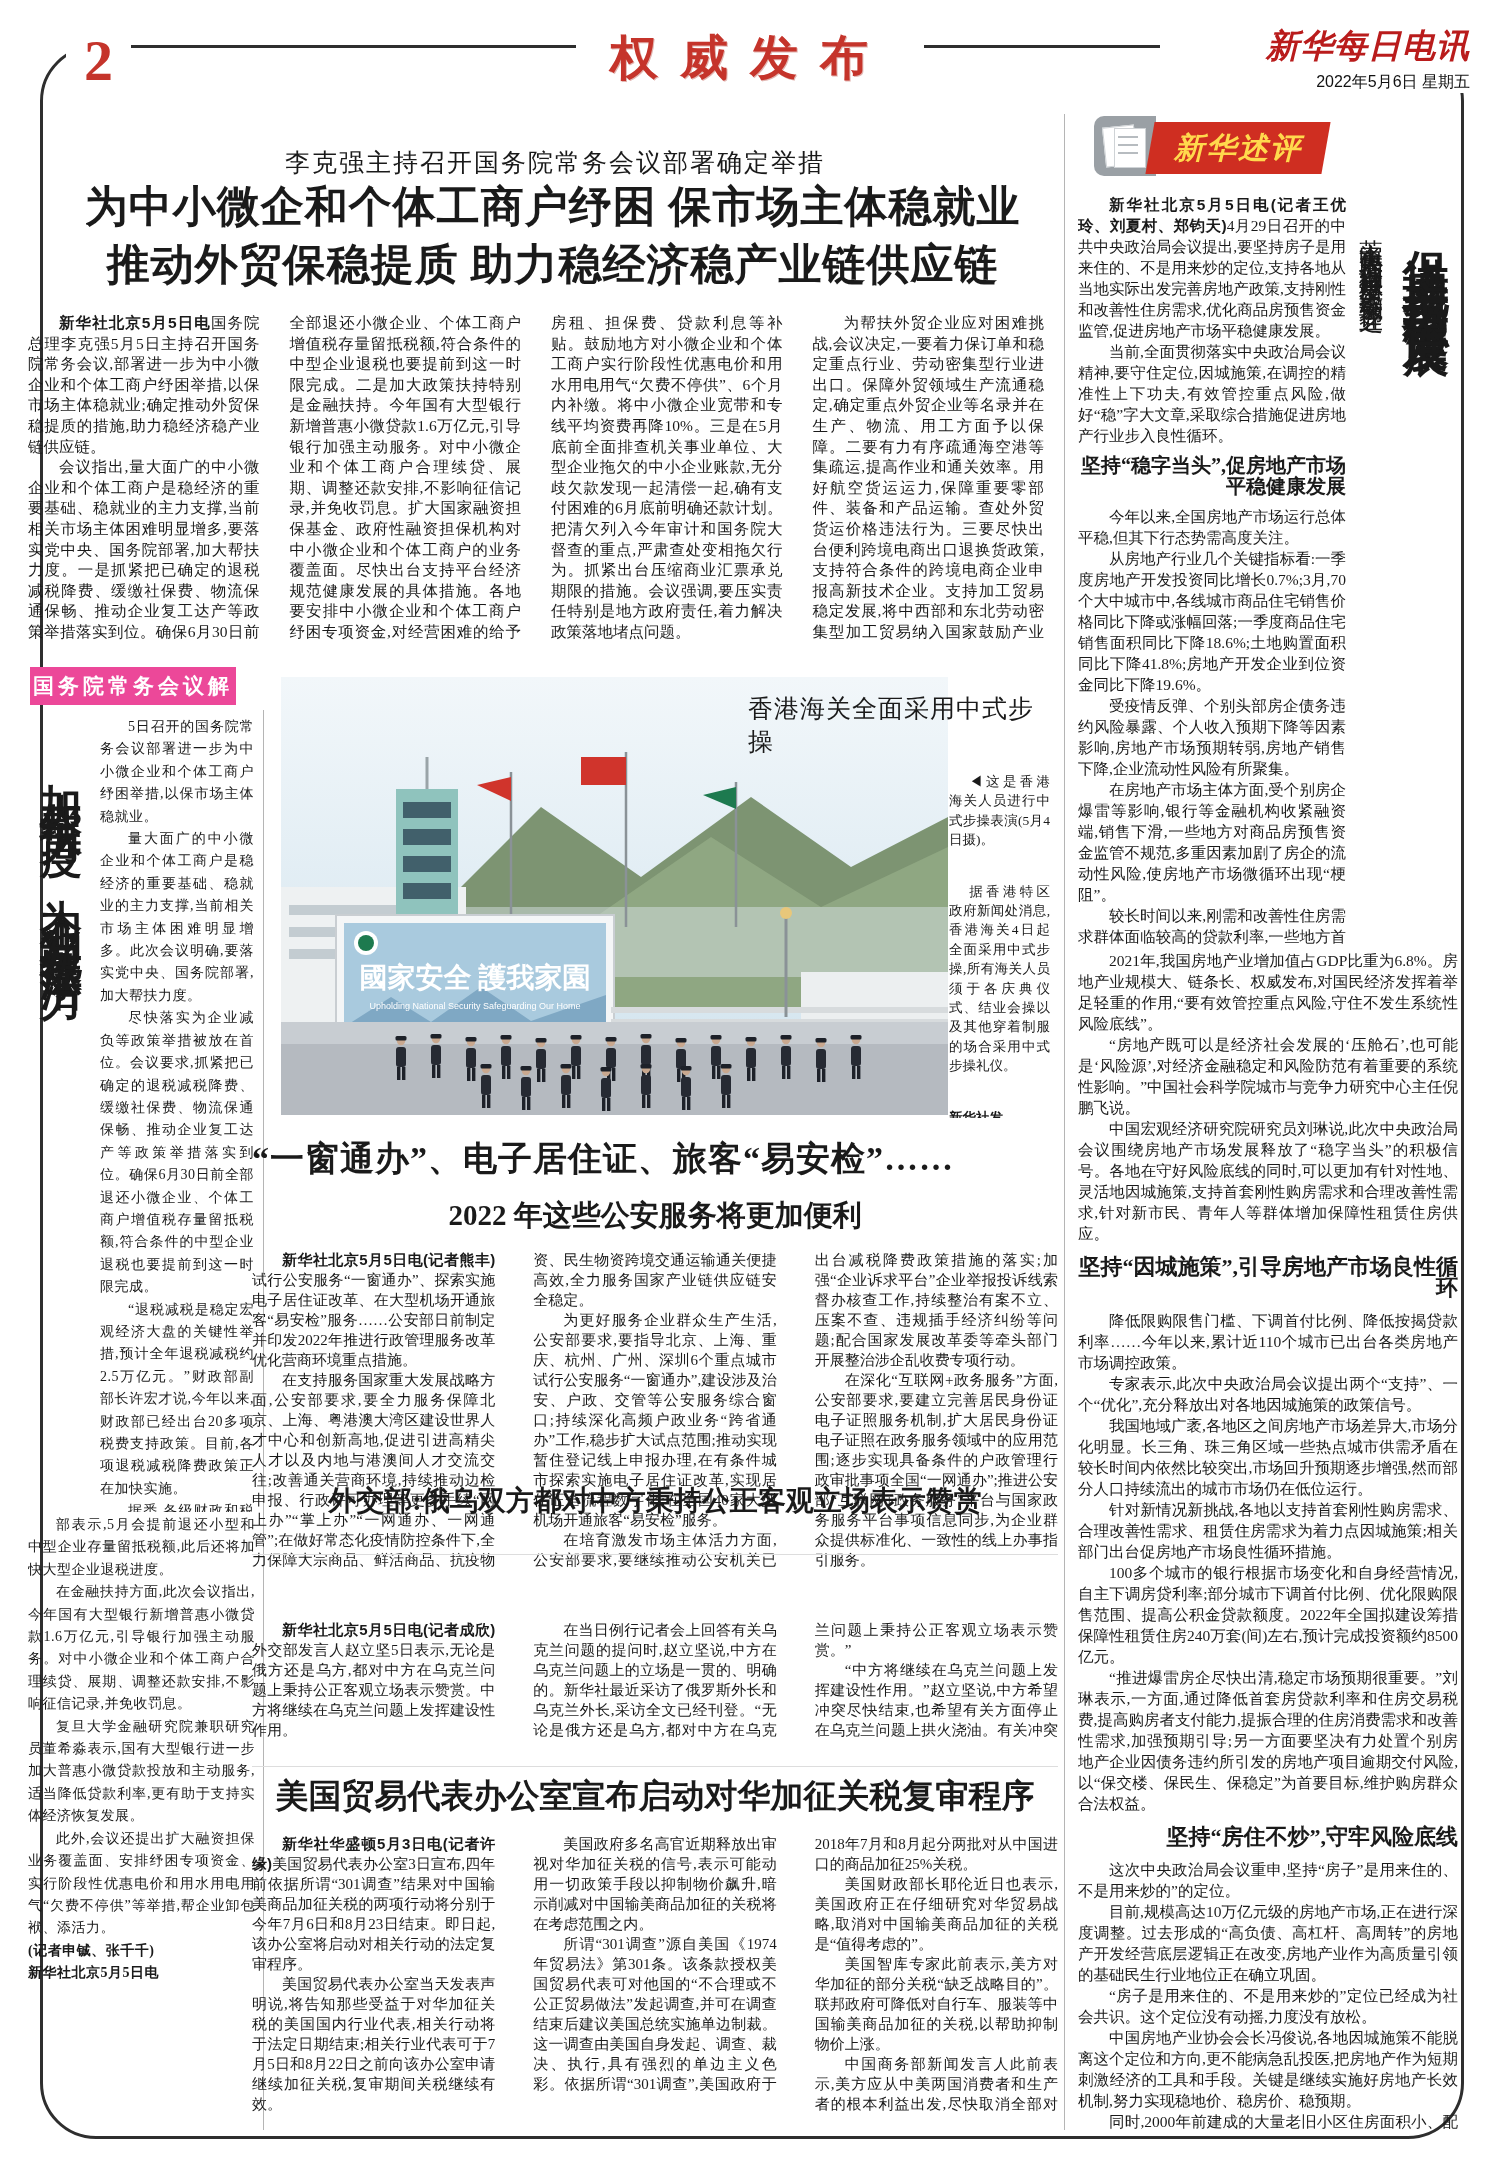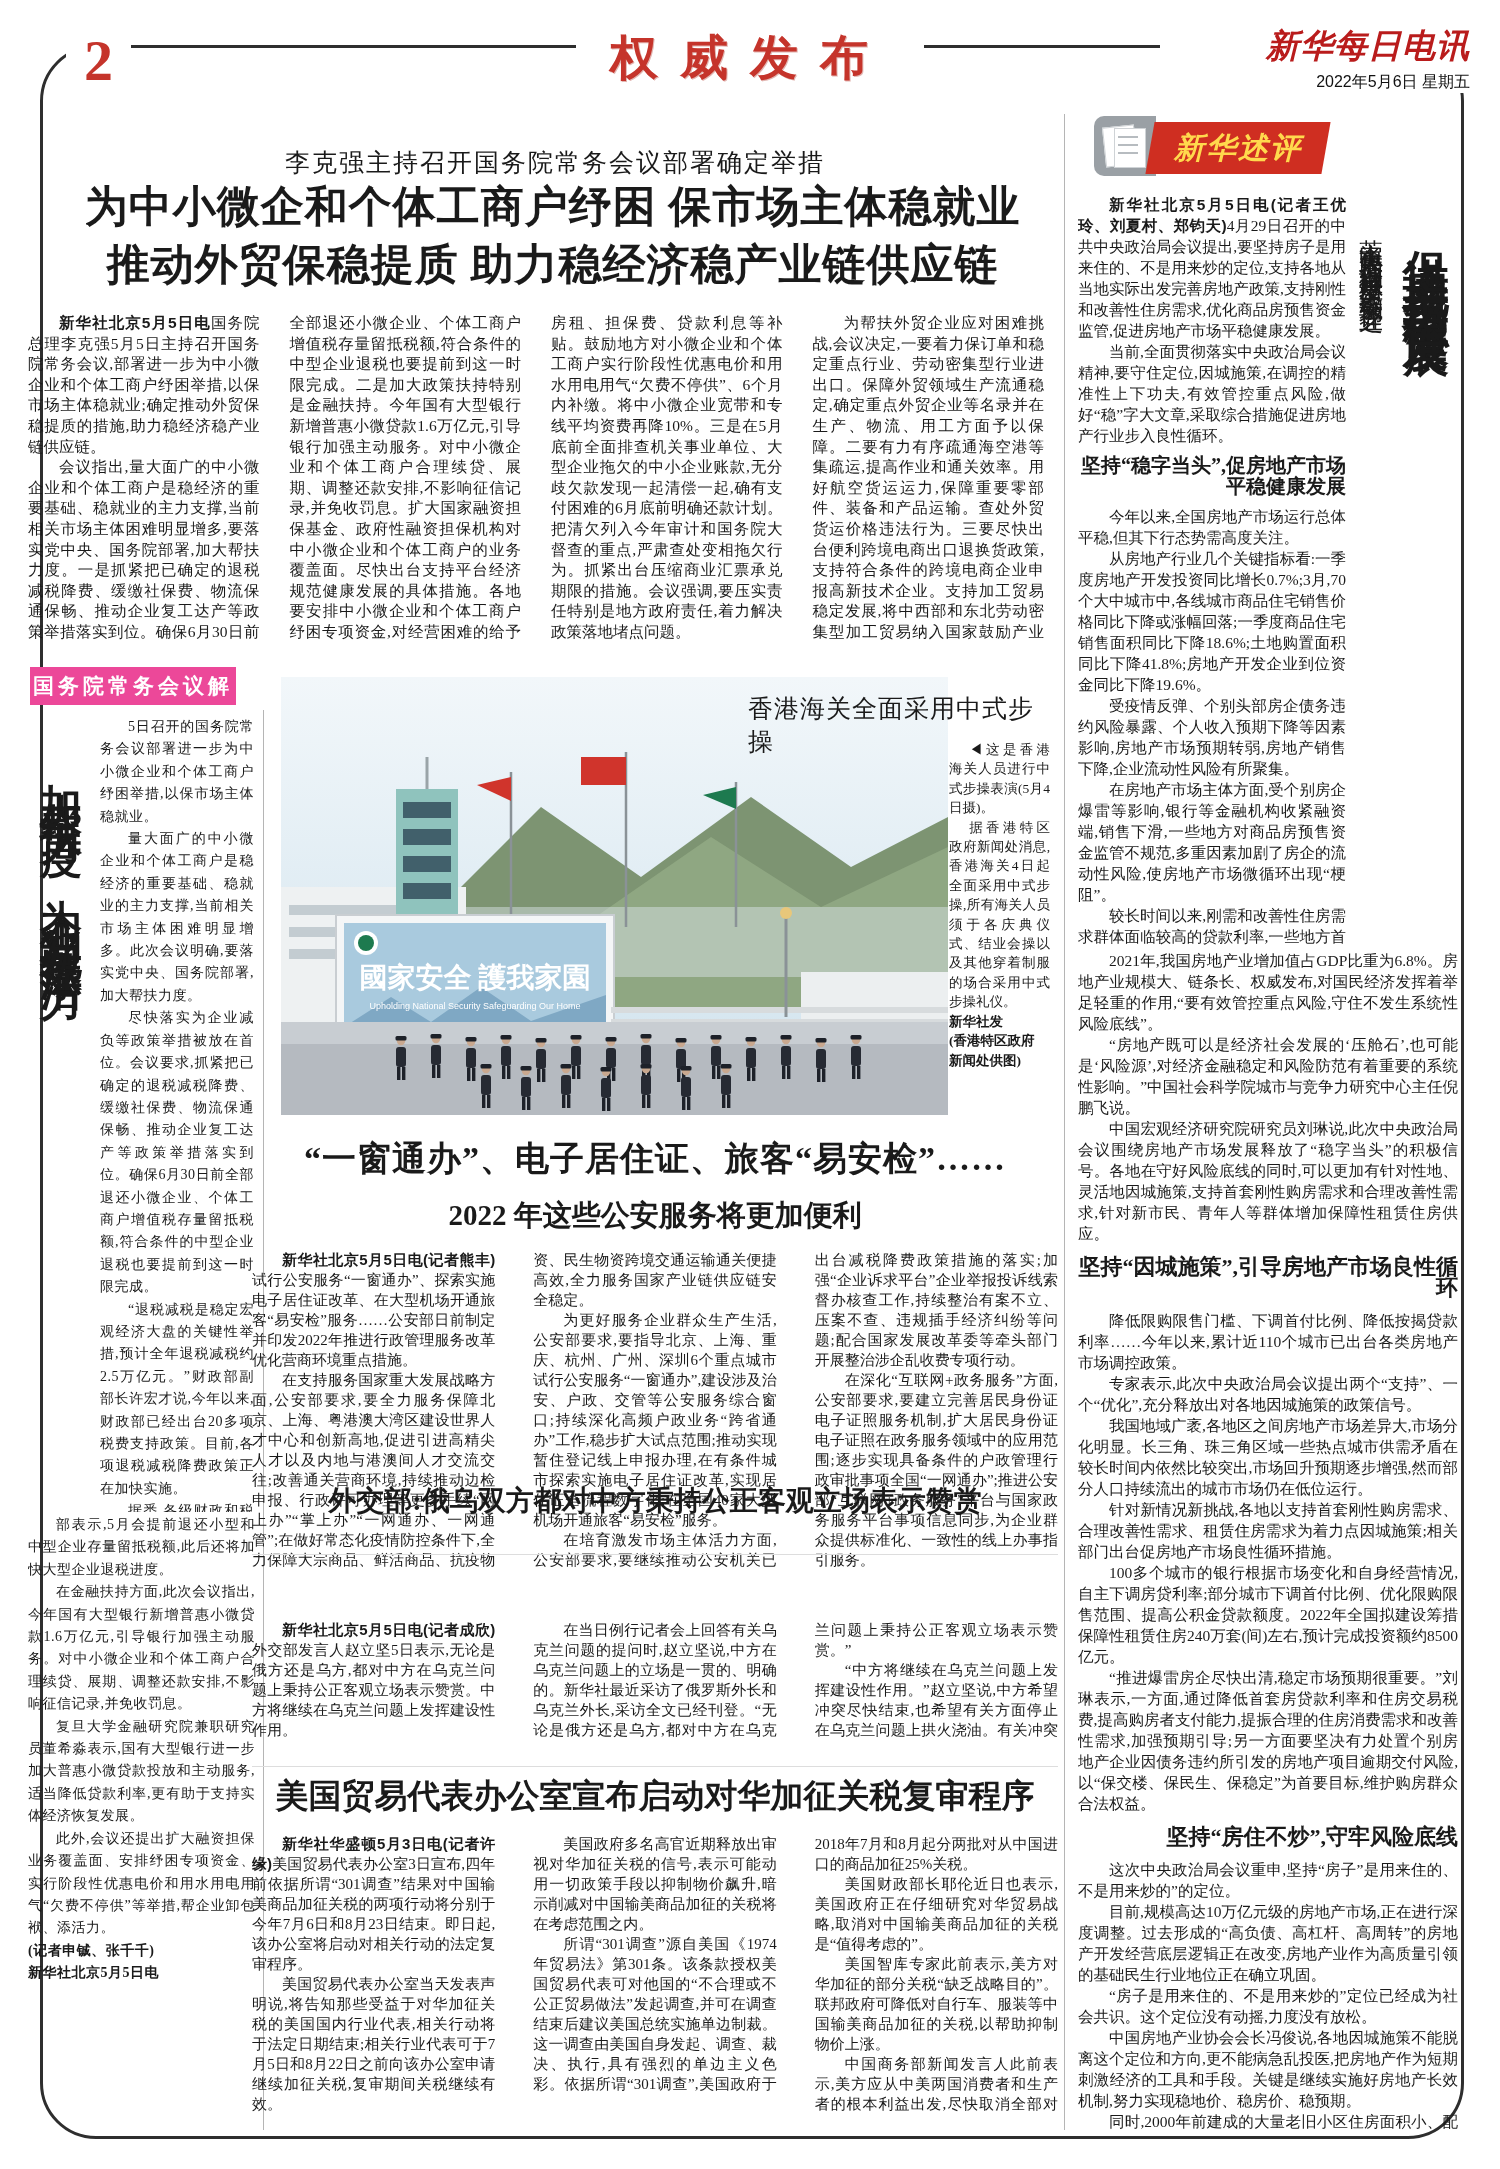--- a/index.html
+++ b/index.html
@@ -29,24 +29,24 @@
   .sb-headline{left:30px;top:750px;height:766px;width:62px;font-size:42px;font-weight:900;letter-spacing:10px;line-height:62px;}
   .sb-kai{left:100px;top:716px;width:154px;height:796px;font-size:14px;line-height:22.4px;overflow:hidden;letter-spacing:.5px;}
   .sb-wide{left:28px;top:1514px;width:227px;height:592px;font-size:14px;line-height:22.4px;overflow:hidden;letter-spacing:.5px;}
   .signoff{text-align:right;font-weight:700;text-indent:0 !important;}
   .divider{background:#b5b5b5;width:1px;}
   .hline{background:#ddd;height:1px;}
   
   .photo{left:281px;top:677px;width:667px;height:438px;}
   .photo-headline{left:748px;top:692px;width:305px;font-size:25px;letter-spacing:1px;}
   .caption{left:949px;top:740px;width:101px;height:378px;font-size:13.5px;line-height:19.4px;overflow:hidden;}
-  .caption p{text-indent:1.5em;}
+  .caption p{text-indent:1.5em;margin-top:32px;}
   .credit{font-weight:700;text-indent:0 !important;text-align:left;}
   
-  .police-head{left:252px;top:1136px;width:806px;text-align:center;font-size:34px;font-weight:700;letter-spacing:1px;}
+  .police-head{left:252px;top:1136px;width:806px;font-size:34px;font-weight:700;letter-spacing:1px;}
   .police-sub{left:252px;top:1196px;width:806px;text-align:center;font-size:29px;font-weight:600;}
   .police-body{left:252px;top:1250px;width:806px;height:324px;column-count:3;column-gap:38px;font-size:15px;line-height:20px;}
   
   .mfa-head{left:252px;top:1482px;width:806px;text-align:center;font-size:28px;font-weight:700;}
   .mfa-body{left:252px;top:1620px;width:806px;height:146px;column-count:3;column-gap:38px;font-size:15px;line-height:20px;}
   
   .ustr-head{left:252px;top:1774px;width:806px;text-align:center;font-size:33px;font-weight:800;}
   .ustr-body{left:252px;top:1834px;width:806px;height:298px;column-count:3;column-gap:38px;font-size:15px;line-height:20px;}
   
   .badge-icon{left:1094px;top:116px;width:62px;height:60px;background:#9aa0a5;border-radius:10px 0 0 10px;}

